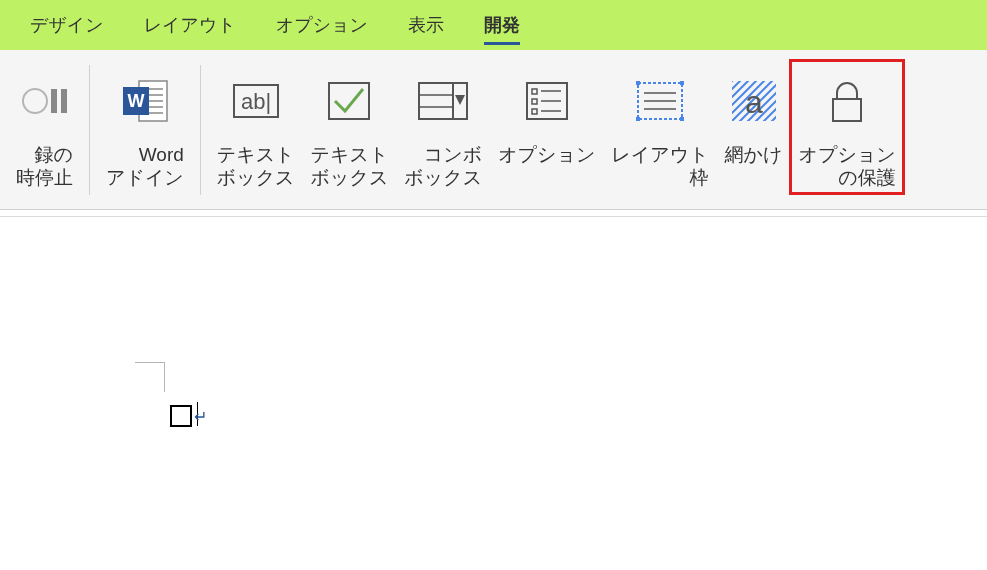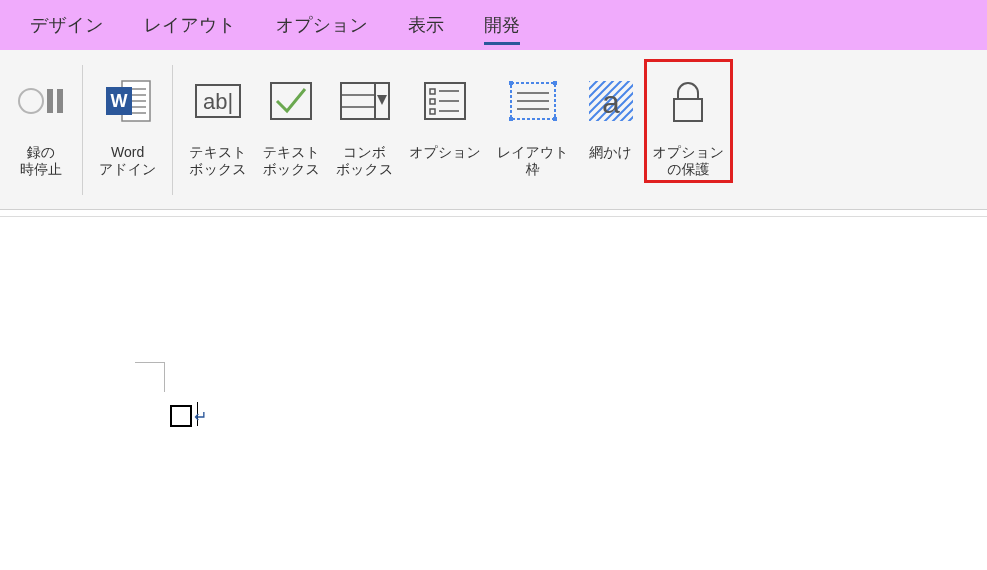--- a/index.html
+++ b/index.html
@@ -7,33 +7,33 @@
       font-family: "Hiragino Sans", "Yu Gothic", Meiryo, sans-serif;
       background: #ffffff;
       width: 987px;
       height: 570px;
       overflow: hidden;
     }
     .tab-bar {
       display: flex;
       align-items: center;
       height: 50px;
-      background: #f0abfc;
+      background: #bef264;
       padding: 0 10px;
       gap: 0;
     }
     .tab {
       padding: 10px 20px;
       font-size: 18px;
       color: #333;
       cursor: pointer;
       position: relative;
     }
     .tab.active {
-      font-weight: 400;
+      font-weight: 700;
     }
     .tab.active::after {
       content: "";
       position: absolute;
       left: 20px;
       right: 20px;
       bottom: 2px;
       height: 3px;
       background: #2b579a;
     }
@@ -69,24 +69,24 @@
       outline: 3px solid #e02020;
       outline-offset: -2px;
     }
     .icon-slot {
       height: 74px;
       display: flex;
       align-items: center;
       justify-content: center;
     }
     .ribbon-label {
-      font-size: 14px;
+      font-size: 19px;
       color: #333;
       line-height: 1.2;
-      text-align: center;
+      text-align: right;
       white-space: pre-line;
       margin-top: 6px;
     }
     .doc-area {
       position: relative;
       background: #ffffff;
       height: 360px;
       border-top: 1px solid #dcdcdc;
       margin-top: 6px;
     }

